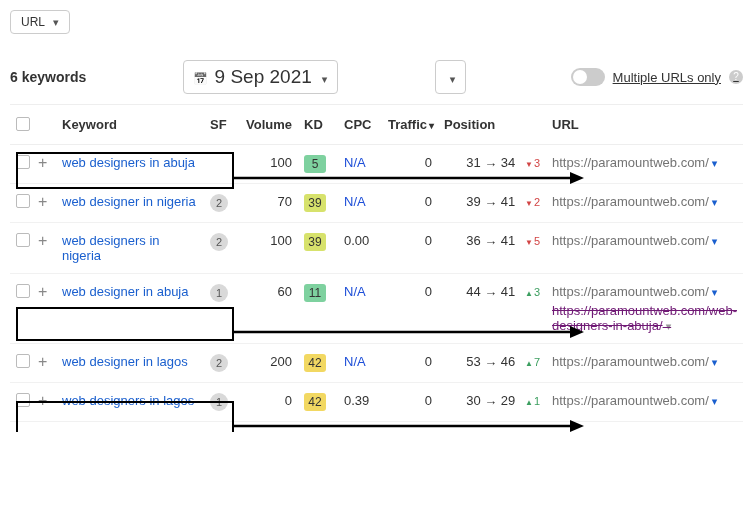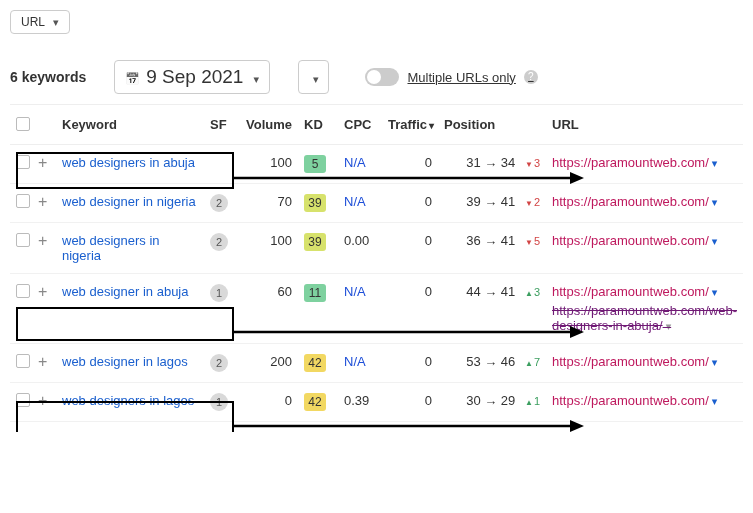--- a/index.html
+++ b/index.html
@@ -4,21 +4,21 @@
 <style>
   * { box-sizing: border-box; margin: 0; padding: 0; }
   body { font-family: Arial, Helvetica, sans-serif; font-size: 13px; color: #333; background: #fff; padding: 10px; width: 753px; }
   
   .filter-row { display: flex; gap: 6px; margin-bottom: 20px; }
   .chip { display: inline-flex; align-items: center; border: 1px solid #e0c06a; background: #fdf0d0; border-radius: 4px; padding: 4px 8px; font-size: 12px; gap: 30px; }
   .chip .chip-close { font-size: 16px; color: #6b6b6b; cursor: pointer; padding: 0 4px; }
   .btn-outline { display: inline-flex; align-items: center; border: 1px solid #ccc; border-radius: 4px; padding: 4px 10px; background: #fff; gap: 4px; font-size: 12px; cursor: pointer; }
   .caret-down::after { content: "▾"; margin-left: 4px; font-size: 11px; color: #555; }
   
-  .toolbar-row { display: flex; align-items: center; gap: 28px; padding: 6px 0 10px; border-bottom: 1px solid #eee; }
+  .toolbar-row { display: flex; align-items: center; gap: 28px; padding: 6px 0 10px; border-bottom: 1px solid #eee; justify-content: space-between; }
   .count-lbl { font-weight: bold; font-size: 14px; }
   .toolbar-btn { display: inline-flex; align-items: center; border: 1px solid #ccc; border-radius: 4px; padding: 5px 10px; background: #fff; gap: 6px; font-size: 19px; cursor: pointer; }
   .cal-icon::before { content: "📅"; font-size: 12px; filter: grayscale(1); }
   .toggle { position: relative; width: 34px; height: 18px; background: #ccc; border-radius: 9px; display: inline-block; }
   .toggle::after { content: ""; position: absolute; width: 14px; height: 14px; background: #fff; border-radius: 50%; top: 2px; left: 2px; }
   .toggle-wrap { display: inline-flex; align-items: center; gap: 8px; margin-left: 8px; font-size: 13px; color: #333; text-decoration: underline; }
   .help-icon { display: inline-block; width: 14px; height: 14px; border-radius: 50%; background: #ccc; color: #fff; font-size: 10px; text-align: center; line-height: 14px; }
   
   table { width: 100%; border-collapse: collapse; margin-top: 2px; table-layout: fixed; }
   th, td { padding: 10px 6px; vertical-align: top; font-size: 13px; text-align: left; }
@@ -32,21 +32,21 @@
   col.c-vol { width: 60px; }
   col.c-kd { width: 40px; }
   col.c-cpc { width: 44px; }
   col.c-traf { width: 56px; }
   col.c-pos { width: 108px; }
   col.c-url { width: auto; }
   
   .checkbox { width: 14px; height: 14px; border: 1px solid #bbb; border-radius: 2px; display: inline-block; }
   .plus-btn { font-size: 16px; color: #888; cursor: pointer; line-height: 1; }
   .kw-link { color: #1a5fce; word-break: break-word; }
-  .url-link { color: #be185d; word-break: break-all; }
+  .url-link { color: #737373; word-break: break-all; }
   .url-caret::after { content: " ▾"; color: #1a5fce; font-size: 11px; }
   .url-old { color: #701a75; text-decoration: line-through; word-break: break-all; display: block; margin-top: 4px; }
   .url-old-caret::after { content: " ▾"; color: #999; font-size: 11px; }
   
   .sf-badge { display: inline-block; min-width: 18px; height: 18px; border-radius: 9px; background: #d9d9d9; color: #555; font-size: 11px; text-align: center; line-height: 18px; padding: 0 4px; }
   .num-r { text-align: right; }
   .kd-badge { display: inline-block; min-width: 22px; padding: 2px 4px; border-radius: 3px; font-size: 12px; color: #333; text-align: center; }
   .kd-green { background: #7ed19f; }
   .kd-lime { background: #d7e26c; }
   .kd-yellow { background: #f2d862; }

